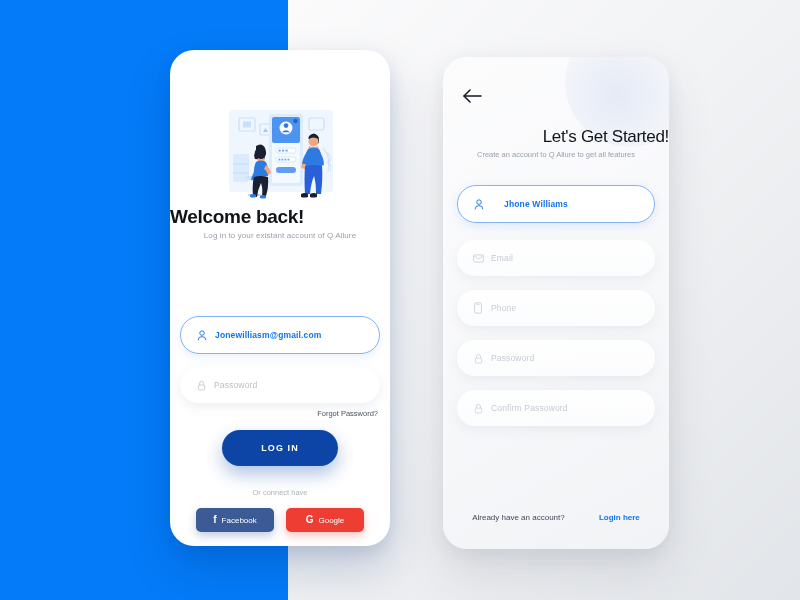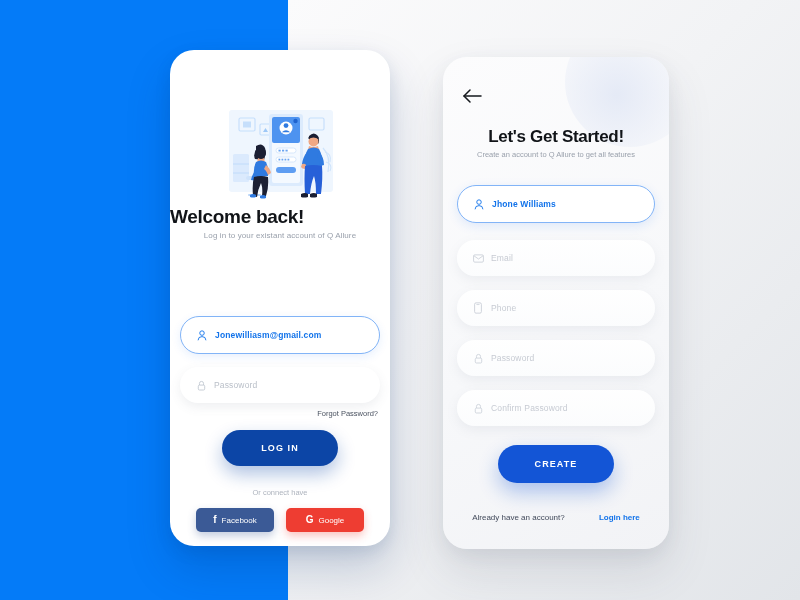--- a/index.html
+++ b/index.html
@@ -207,43 +207,44 @@
     position: absolute;
     left: 18px; top: 30px;
     width: 22px; height: 18px;
     cursor: pointer;
   }
 
   .started-title {
     position: absolute;
     left: 0; top: 70px;
     width: 226px;
-    text-align: center;
+    text-align: right;
     font-size: 17px;
-    font-weight: bold;
+    font-weight: normal;
     color: #111418;
     letter-spacing: -0.3px;
   }
 
   .started-sub {
     position: absolute;
     left: 0; top: 93px;
     width: 226px;
     text-align: center;
     font-size: 7.5px;
     color: #9aa1ac;
   }
 
   .field-active-r {
     left: 14px;
     width: 198px; height: 38px;
     border: 1px solid #82b4f7;
     background: #ffffff;
     border-radius: 22px;
     box-shadow: 0 3px 11px rgba(25, 110, 235, 0.12);
+    gap: 12px;
   }
 
   .btn-create {
     left: 55px; top: 388px;
     width: 116px; height: 38px;
     background: #1355D6;
     font-size: 9px;
     letter-spacing: 1.1px;
     box-shadow: 0 9px 20px rgba(19, 85, 214, 0.33);
   }
@@ -424,18 +425,17 @@
   <div class="field field-ghost" style="top:333px;">
     <span class="field-icon">
       <svg width="9" height="11" viewBox="0 0 11 13">
         <path d="M3 6 V4 a2.5 2.5 0 0 1 5 0 V6" fill="none" stroke="#ccd1d9" stroke-width="1.05"></path>
         <rect x="1.6" y="6" width="7.8" height="6" rx="1.4" fill="none" stroke="#ccd1d9" stroke-width="1.05"></rect>
       </svg>
     </span>
     <span class="field-text text-ghost">Confirm Passoword</span>
   </div>
 
-  <div class="btn btn-create">CREATE</div>
 
   <div class="bottom-note-r" style="top:456px;">
     <span>Already have an account? </span><span class="accent">Login here</span>
   </div>
 </div>
 
 </body></html>

